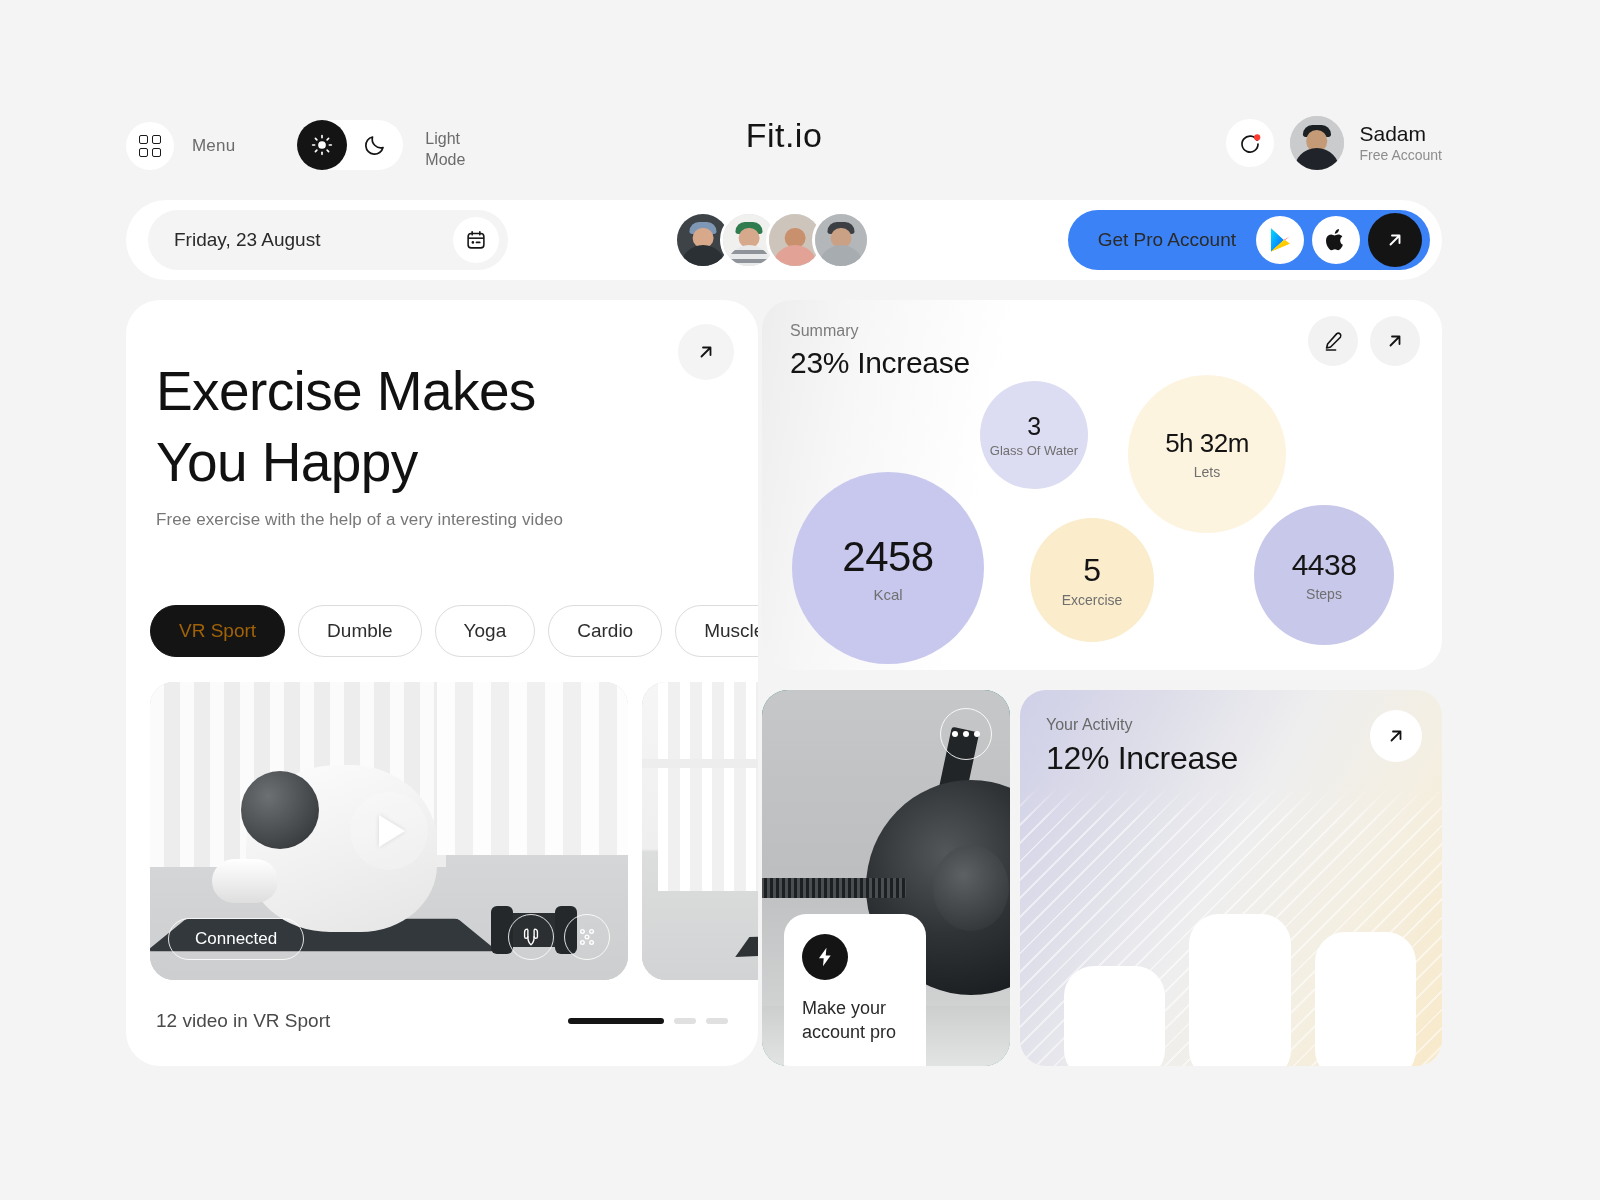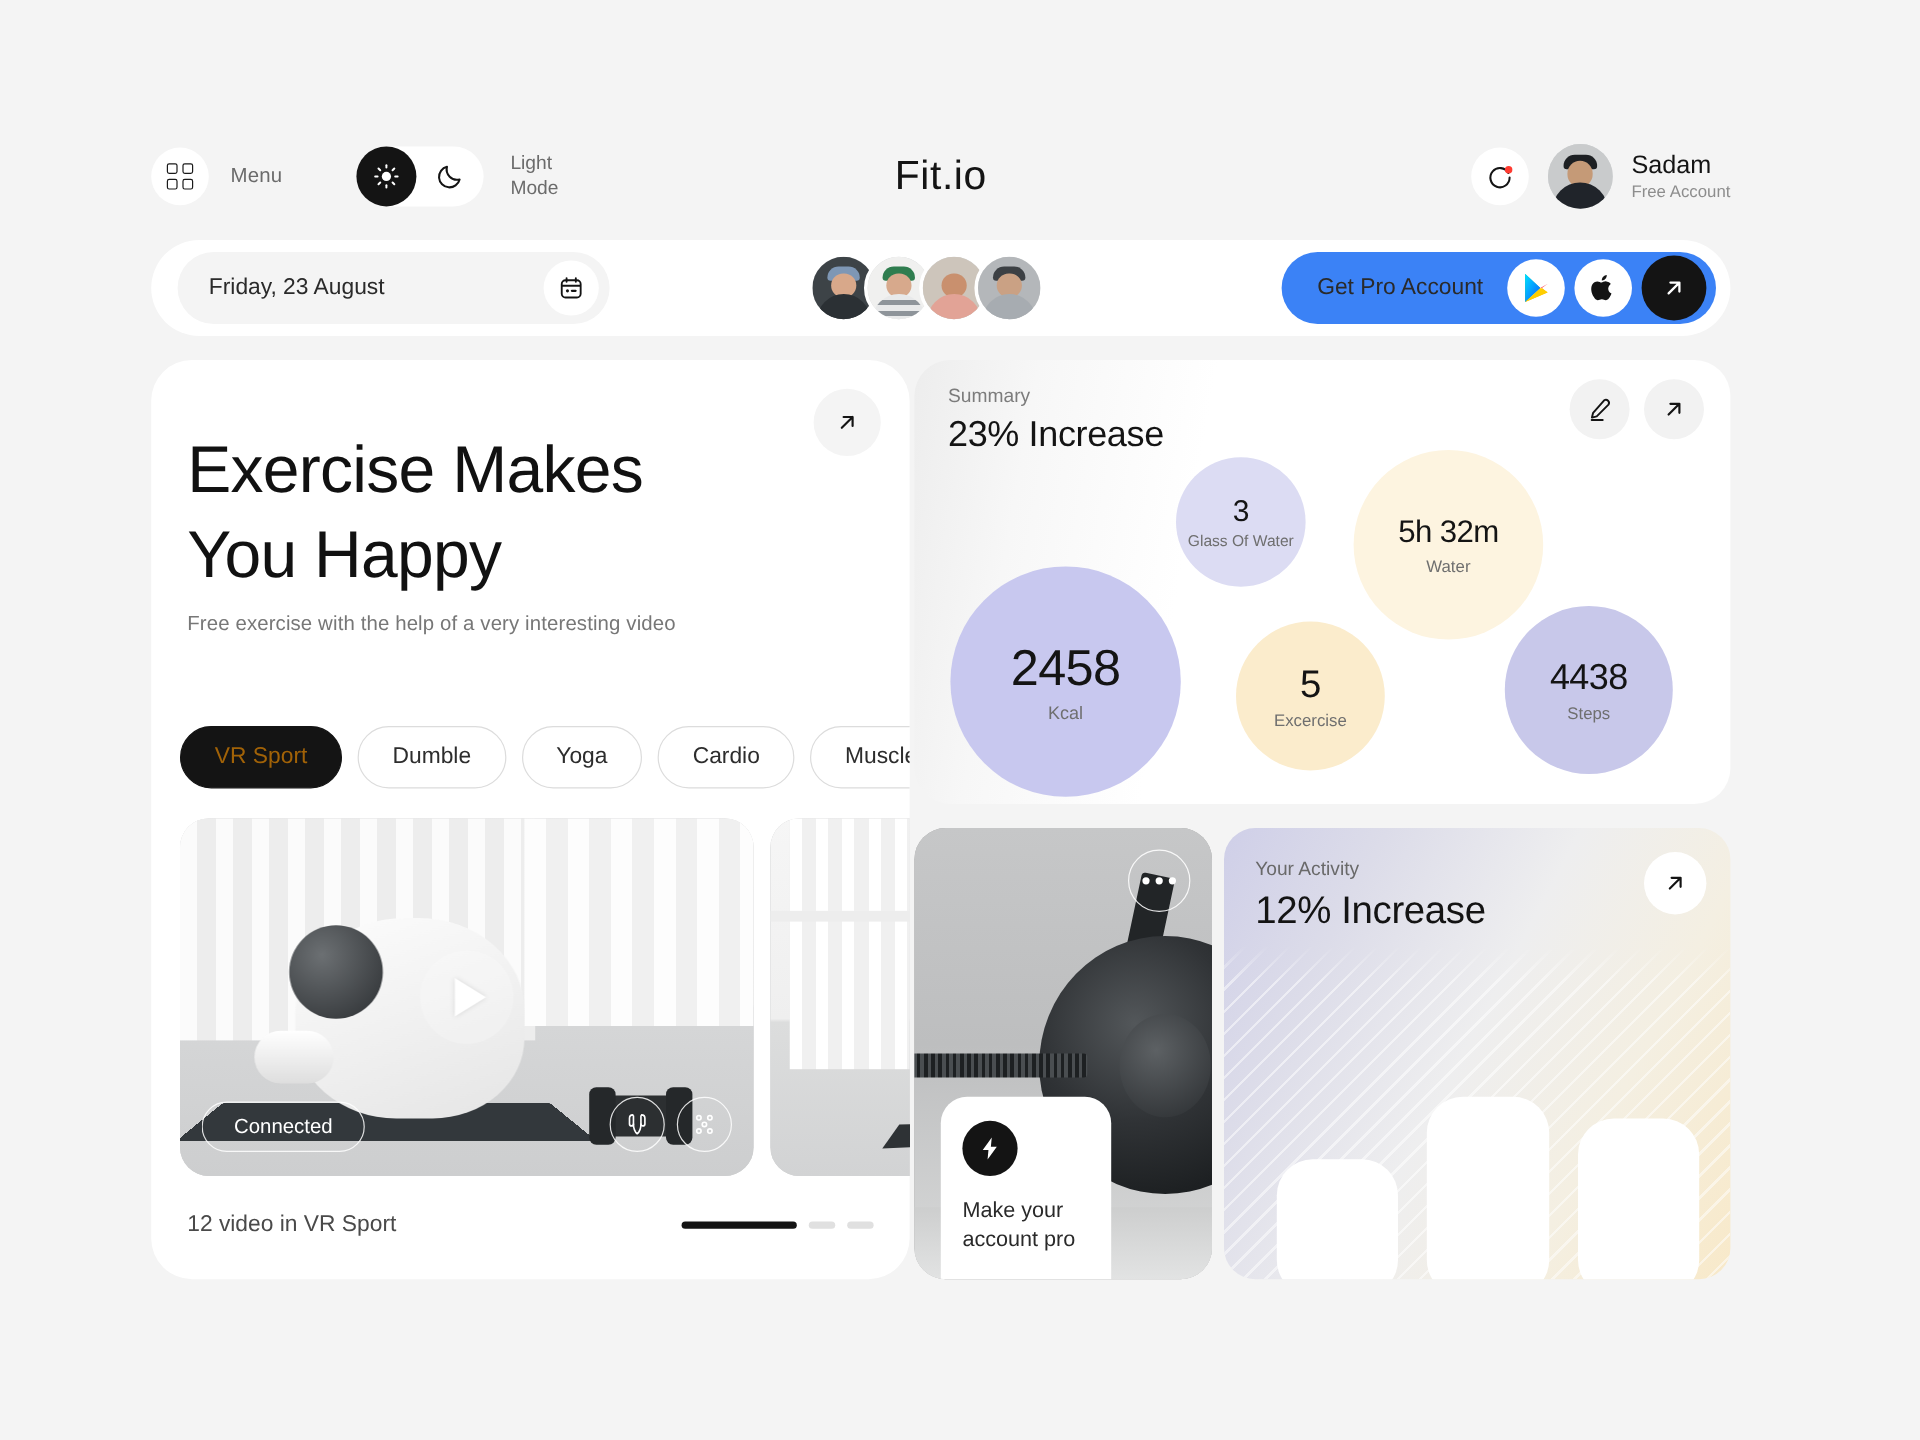--- a/index.html
+++ b/index.html
@@ -11,23 +11,23 @@
     font-family: "Liberation Sans", sans-serif;
     color: #1a1a1a;
     overflow: hidden;
     position: relative;
   }
 
   .page { position: relative; width: 1600px; height: 1200px; }
 
   
   .topbar {
-    position: absolute; left: 126px; top: 112px;
+    position: absolute; left: 126px; top: 100px;
     width: 1316px; height: 70px;
-    display: flex; align-items: center;
+    display: flex; align-items: flex-end;
   }
   .menu-group { display: flex; align-items: center; gap: 18px; }
   .menu-btn {
     width: 48px; height: 48px; border-radius: 50%;
     background: #ffffff; display: flex; align-items: center; justify-content: center;
     cursor: pointer;
   }
   .grid-icon { display: grid; grid-template-columns: 9px 9px; grid-template-rows: 9px 9px; gap: 4px; }
   .grid-icon i { border: 1.6px solid #1a1a1a; border-radius: 2px; display: block; }
   .menu-label { font-size: 17px; color: #6b6b6b; letter-spacing: .2px; }
@@ -267,21 +267,21 @@
   .b-sleep  { left: 366px; top: 75px;  width: 158px; height: 158px; background: #fdf4e0; }
   .b-sleep .bv { font-size: 26px; } .b-sleep .bl { font-size: 14px; margin-top: 5px; }
 
   .b-steps  { left: 492px; top: 205px; width: 140px; height: 140px; background: #c8c8ea; }
   .b-steps .bv { font-size: 30px; } .b-steps .bl { font-size: 14px; margin-top: 4px; }
 
   
   .promo {
     position: absolute; left: 762px; top: 690px;
     width: 248px; height: 376px; border-radius: 26px; overflow: hidden;
-    background: #a3a3a3;
+    background: #0f766e;
   }
   .promo-photo { position: absolute; inset: 0;
     background: linear-gradient(180deg,#c6c7c8 0%,#bdbebf 48%,#d9dada 100%);
   }
   .promo-photo .plate {
     position: absolute; left: 42%; top: 24%; width: 210px; height: 215px; border-radius: 50%;
     background: radial-gradient(circle at 38% 34%,#53575a 0%,#303336 42%,#1d2022 75%,#14171a 100%);
   }
   .promo-photo .plate:after {
     content:""; position:absolute; left:32%; top:30%; width:36%; height:40%;
@@ -626,21 +626,21 @@
     <div class="bubble b-water">
       <span class="bv">3</span>
       <span class="bl">Glass Of Water</span>
     </div>
     <div class="bubble b-ex">
       <span class="bv">5</span>
       <span class="bl">Excercise</span>
     </div>
     <div class="bubble b-sleep">
       <span class="bv">5h 32m</span>
-      <span class="bl">Water</span>
+      <span class="bl">Lets</span>
     </div>
     <div class="bubble b-steps">
       <span class="bv">4438</span>
       <span class="bl">Steps</span>
     </div>
   </div>
 
   <div class="promo">
     <div class="promo-photo">
       <div class="strap"></div>

